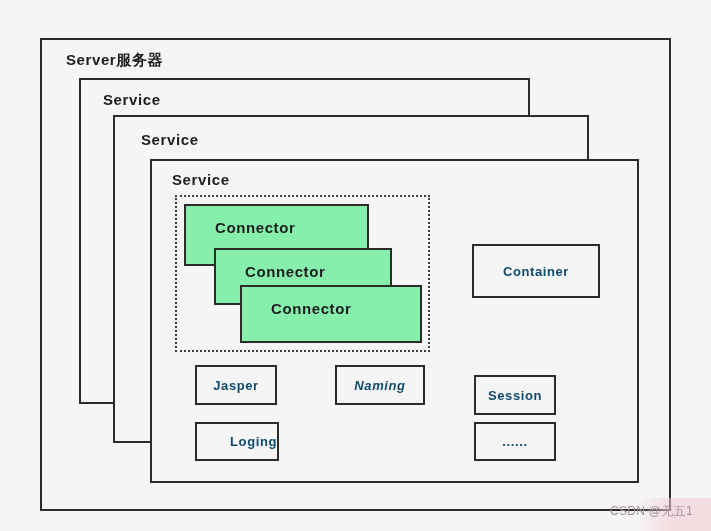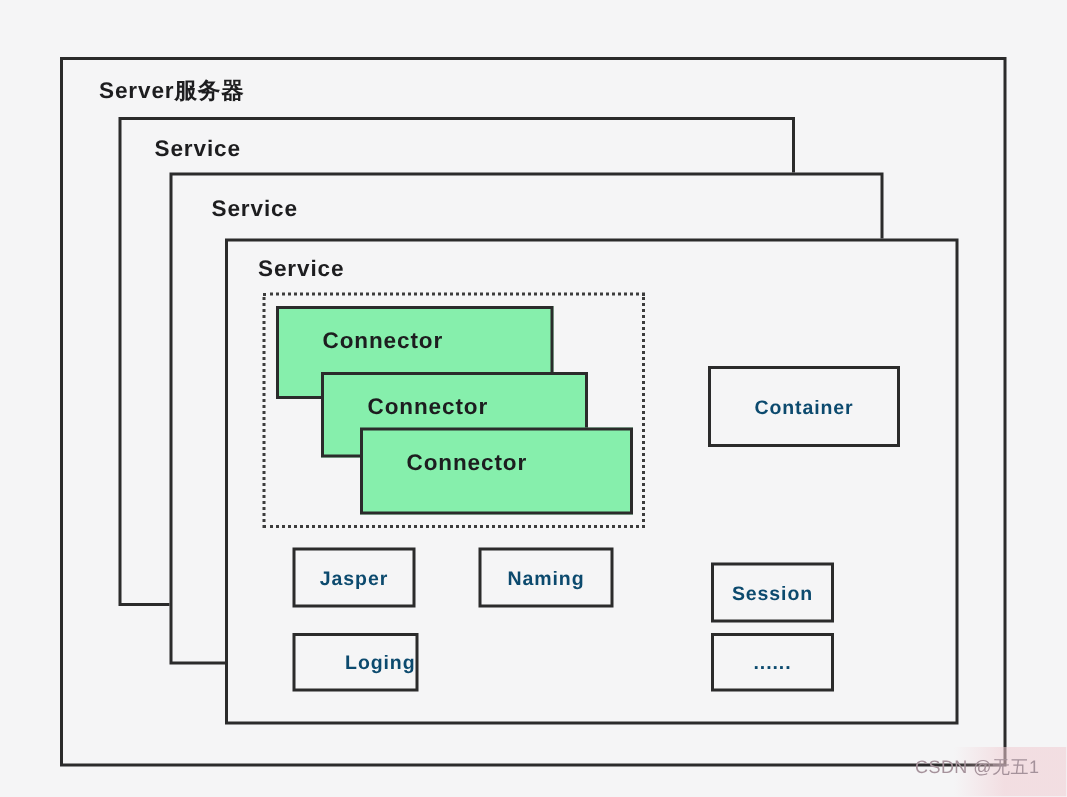--- a/index.html
+++ b/index.html
@@ -101,21 +101,21 @@
     <span class="box-label">Connector</span>
   </div>
 
   <div class="cell" style="left:320px; top:83px; width:128px; height:54px;">
     <span>Container</span>
   </div>
 
   <div class="cell" style="left:43px; top:204px; width:82px; height:40px;">
     <span>Jasper</span>
   </div>
-  <div class="cell" style="left:167px; top:204px; width:90px; height:40px;">
+  <div class="cell" style="left:183px; top:204px; width:90px; height:40px;font-style:italic;">
     <span>Naming</span>
   </div>
   <div class="cell" style="left:322px; top:214px; width:82px; height:40px;justify-content:center;">
     <span>Session</span>
   </div>
 
   <div class="cell" style="left:43px; top:261px; width:84px; height:39px;justify-content:flex-end;">
     <span>Loging</span>
   </div>
   <div class="cell" style="left:322px; top:261px; width:82px; height:39px;">

